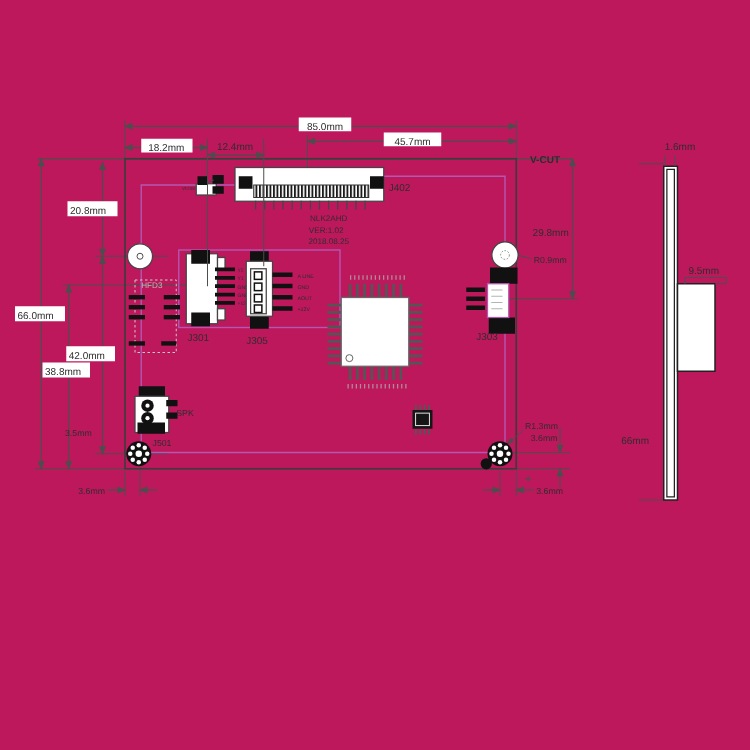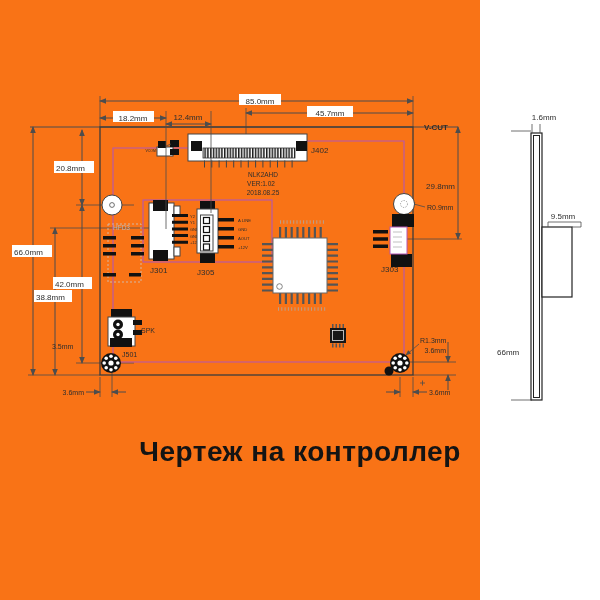--- a/index.html
+++ b/index.html
@@ -1,16 +1,16 @@
 <!DOCTYPE html>
 <html><head>
 <meta charset="utf-8">
 <style>
   html,body{margin:0;padding:0;background:#ffffff;width:600px;height:600px;overflow:hidden;}
-  .page{position:relative;width:480px;height:600px;background:#f97316;font-family:"Liberation Sans",sans-serif;}
+  .page{position:relative;width:600px;height:600px;background:#be185d;font-family:"Liberation Sans",sans-serif;}
   svg{display:block;}
   .ln{stroke:#4d4d4d;stroke-width:1;fill:none;}
   .thin{stroke:#4d4d4d;stroke-width:.8;fill:none;}
   .bd{stroke:#3c3c3c;stroke-width:1.3;fill:none;}
   .co{stroke:#444;stroke-width:1;fill:#fff;}
   .mag{stroke:#b357b3;stroke-width:1.1;fill:none;}
   .blk{fill:#111;stroke:none;}
   .tx{font-family:"Liberation Sans",sans-serif;font-size:8px;fill:#2e2e2e;}
   .t7{font-size:7px;}
   .t65{font-size:6.5px;}
@@ -306,14 +306,13 @@
     <text class="tx mid" x="544" y="120">1.6mm</text>
     <line class="thin" x1="572" y1="227" x2="581" y2="227"></line>
     <line class="thin" x1="548" y1="222" x2="581" y2="222"></line>
     <line class="thin" x1="548" y1="222" x2="548" y2="227"></line>
     <line class="thin" x1="581" y1="222" x2="581" y2="227"></line>
     <text class="tx mid" x="563" y="219">9.5mm</text>
     <text class="tx" x="497" y="355" font-size="9">66mm</text>
   </g>
 </svg>
 
-<div class="title">Чертеж на контроллер</div>
 </div>
 
 </body></html>

